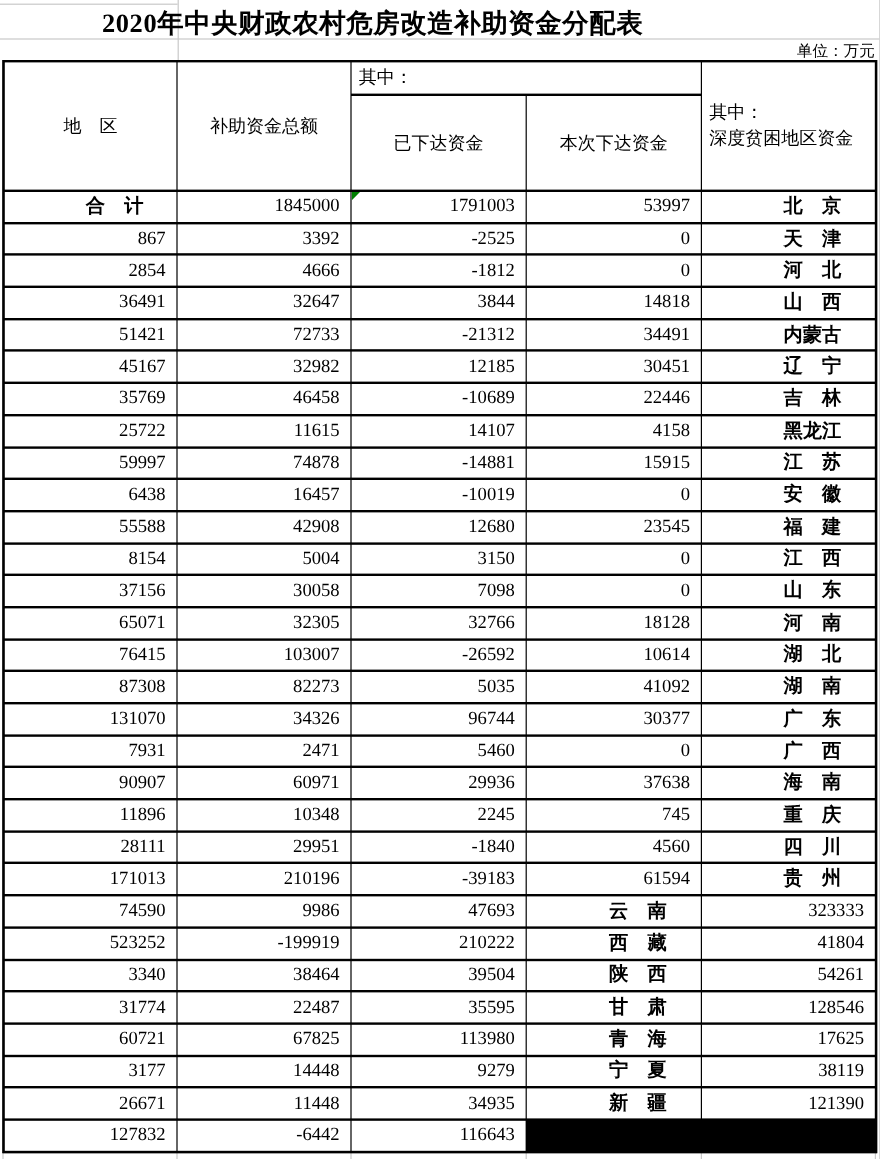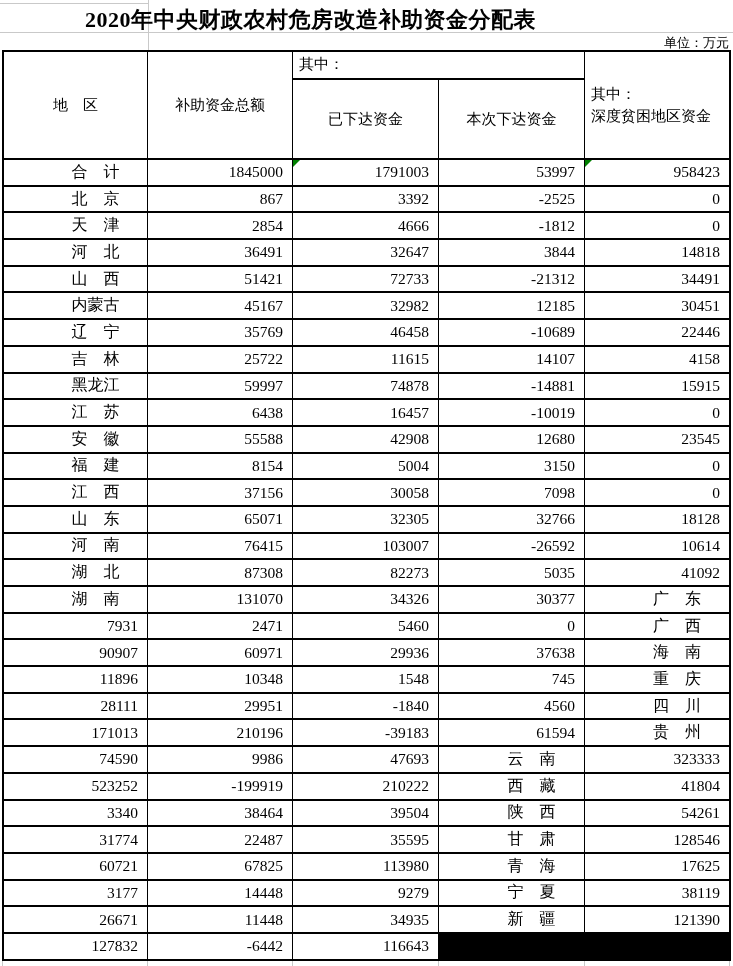--- a/index.html
+++ b/index.html
@@ -32,21 +32,21 @@
   .hdr-total{grid-column:2;grid-row:1 / span 2;justify-content:center;}
   .hdr-ofwhich{grid-column:3 / span 2;grid-row:1;justify-content:flex-start;
     align-items:flex-start;padding:3px 0 0 6px;box-sizing:border-box;}
   .hdr-issued{grid-column:3;grid-row:2;justify-content:center;}
   .hdr-current{grid-column:4;grid-row:2;justify-content:center;}
   .hdr-deep{grid-column:5;grid-row:1 / span 2;flex-direction:column;
     justify-content:center;align-items:flex-start;padding-left:6px;
     box-sizing:border-box;line-height:1.5;}
 
   
-  .region{justify-content:center;font-weight:normal;font-size:16px;white-space:nowrap;padding-left:40px;}
+  .region{justify-content:center;font-weight:bold;font-size:16px;white-space:nowrap;padding-left:40px;}
   .num{justify-content:flex-end;padding-right:9px;box-sizing:border-box;
     font-size:15.5px;font-variant-numeric:lining-nums;white-space:nowrap;}
 
   
   .err-tri{position:absolute;top:0;left:0;width:0;height:0;
     border-top:7px solid #008000;border-right:7px solid transparent;}
 </style>
 </head>
 <body>
 
@@ -73,21 +73,20 @@
     <div class="cell hdr hdr-issued">已下达资金</div>
     <div class="cell hdr hdr-deep">
       <span>其中：</span>
       <span>深度贫困地区资金</span>
     </div>
 
   <div class="cell region">合　计</div>
       <div class="cell num">1845000</div>
       <div class="cell num">1791003<span class="err-tri" style="border-top-color: rgb(0, 128, 0);"></span></div>
       <div class="cell num">53997</div>
-      <div class="cell num">958423<span class="err-tri" style="border-top-color: rgb(0, 128, 0);"></span></div>
       <div class="cell region">北　京</div>
       <div class="cell num">867</div>
       <div class="cell num">3392</div>
       <div class="cell num">-2525</div>
       <div class="cell num">0</div>
       <div class="cell region">天　津</div>
       <div class="cell num">2854</div>
       <div class="cell num">4666</div>
       <div class="cell num">-1812</div>
       <div class="cell num">0</div>
@@ -152,35 +151,36 @@
       <div class="cell num">-26592</div>
       <div class="cell num">10614</div>
       <div class="cell region">湖　北</div>
       <div class="cell num">87308</div>
       <div class="cell num">82273</div>
       <div class="cell num">5035</div>
       <div class="cell num">41092</div>
       <div class="cell region">湖　南</div>
       <div class="cell num">131070</div>
       <div class="cell num">34326</div>
+      <div class="cell num">96744</div>
       <div class="cell num">30377</div>
       <div class="cell region">广　东</div>
       <div class="cell num">7931</div>
       <div class="cell num">2471</div>
       <div class="cell num">5460</div>
       <div class="cell num">0</div>
       <div class="cell region">广　西</div>
       <div class="cell num">90907</div>
       <div class="cell num">60971</div>
       <div class="cell num">29936</div>
       <div class="cell num">37638</div>
       <div class="cell region">海　南</div>
       <div class="cell num">11896</div>
       <div class="cell num">10348</div>
-      <div class="cell num">1548</div>
+      <div class="cell num">2245</div>
       <div class="cell num">745</div>
       <div class="cell region">重　庆</div>
       <div class="cell num">28111</div>
       <div class="cell num">29951</div>
       <div class="cell num">-1840</div>
       <div class="cell num">4560</div>
       <div class="cell region">四　川</div>
       <div class="cell num">171013</div>
       <div class="cell num">210196</div>
       <div class="cell num">-39183</div>

